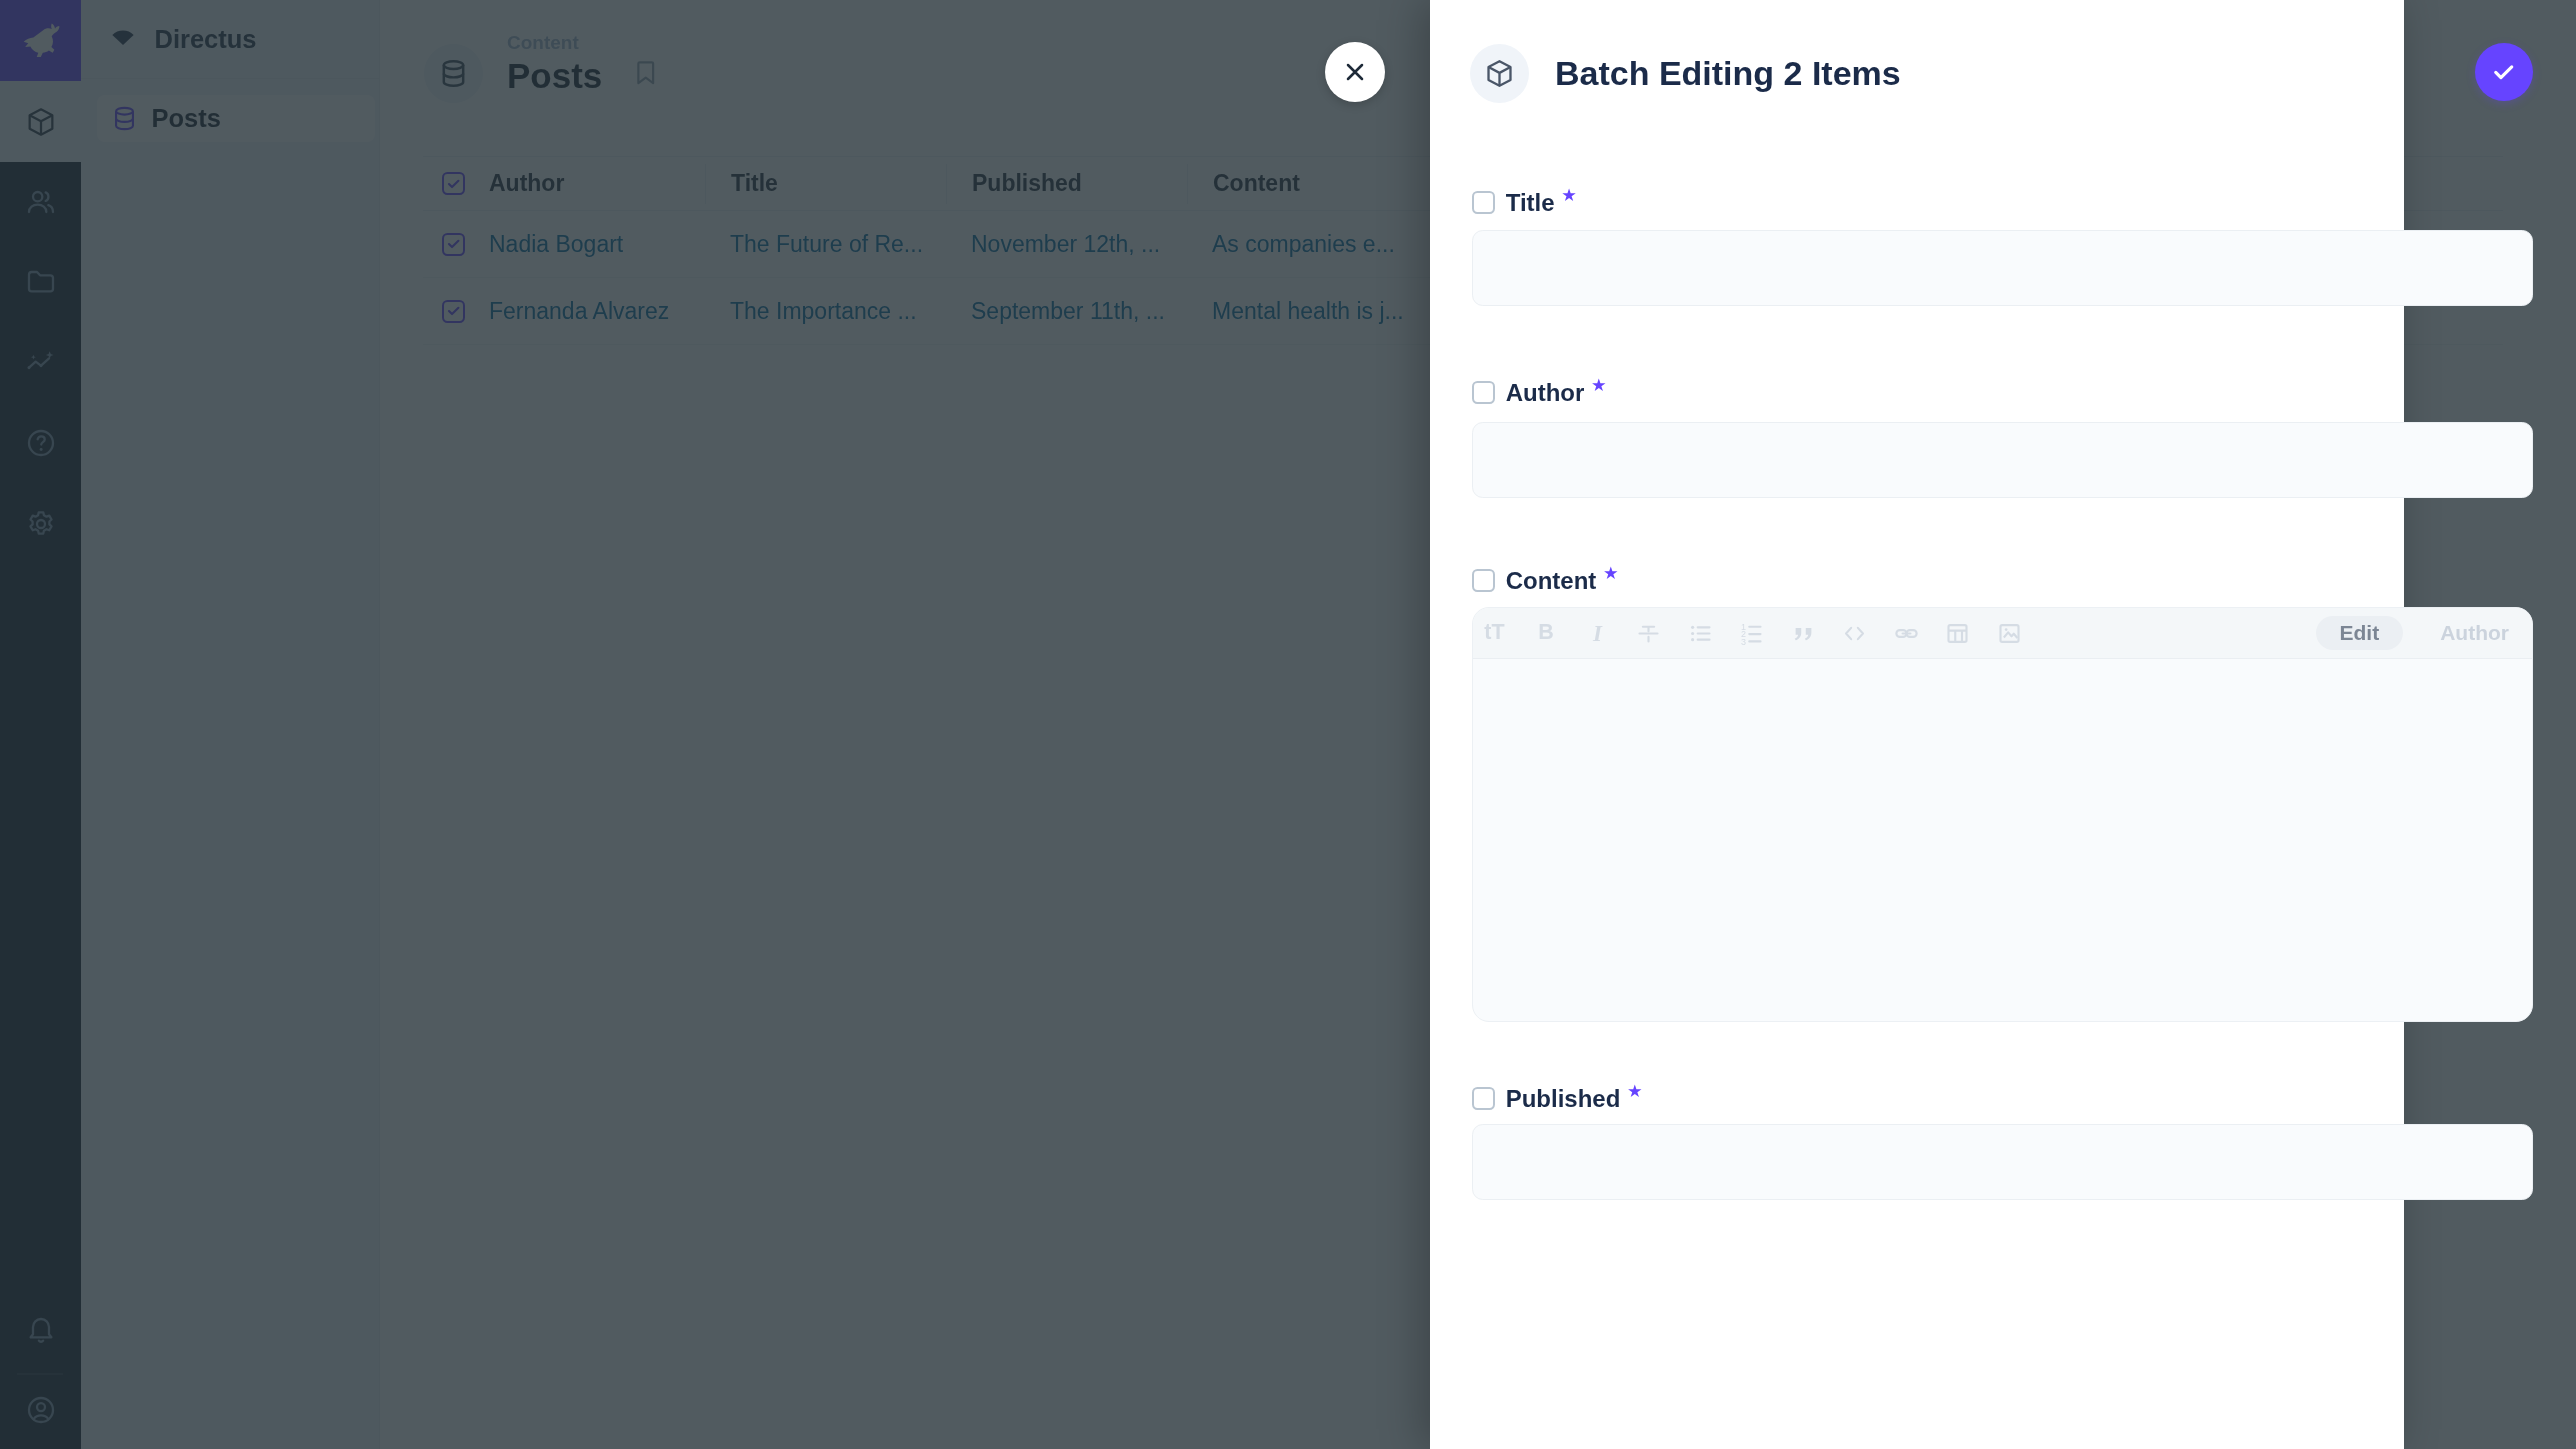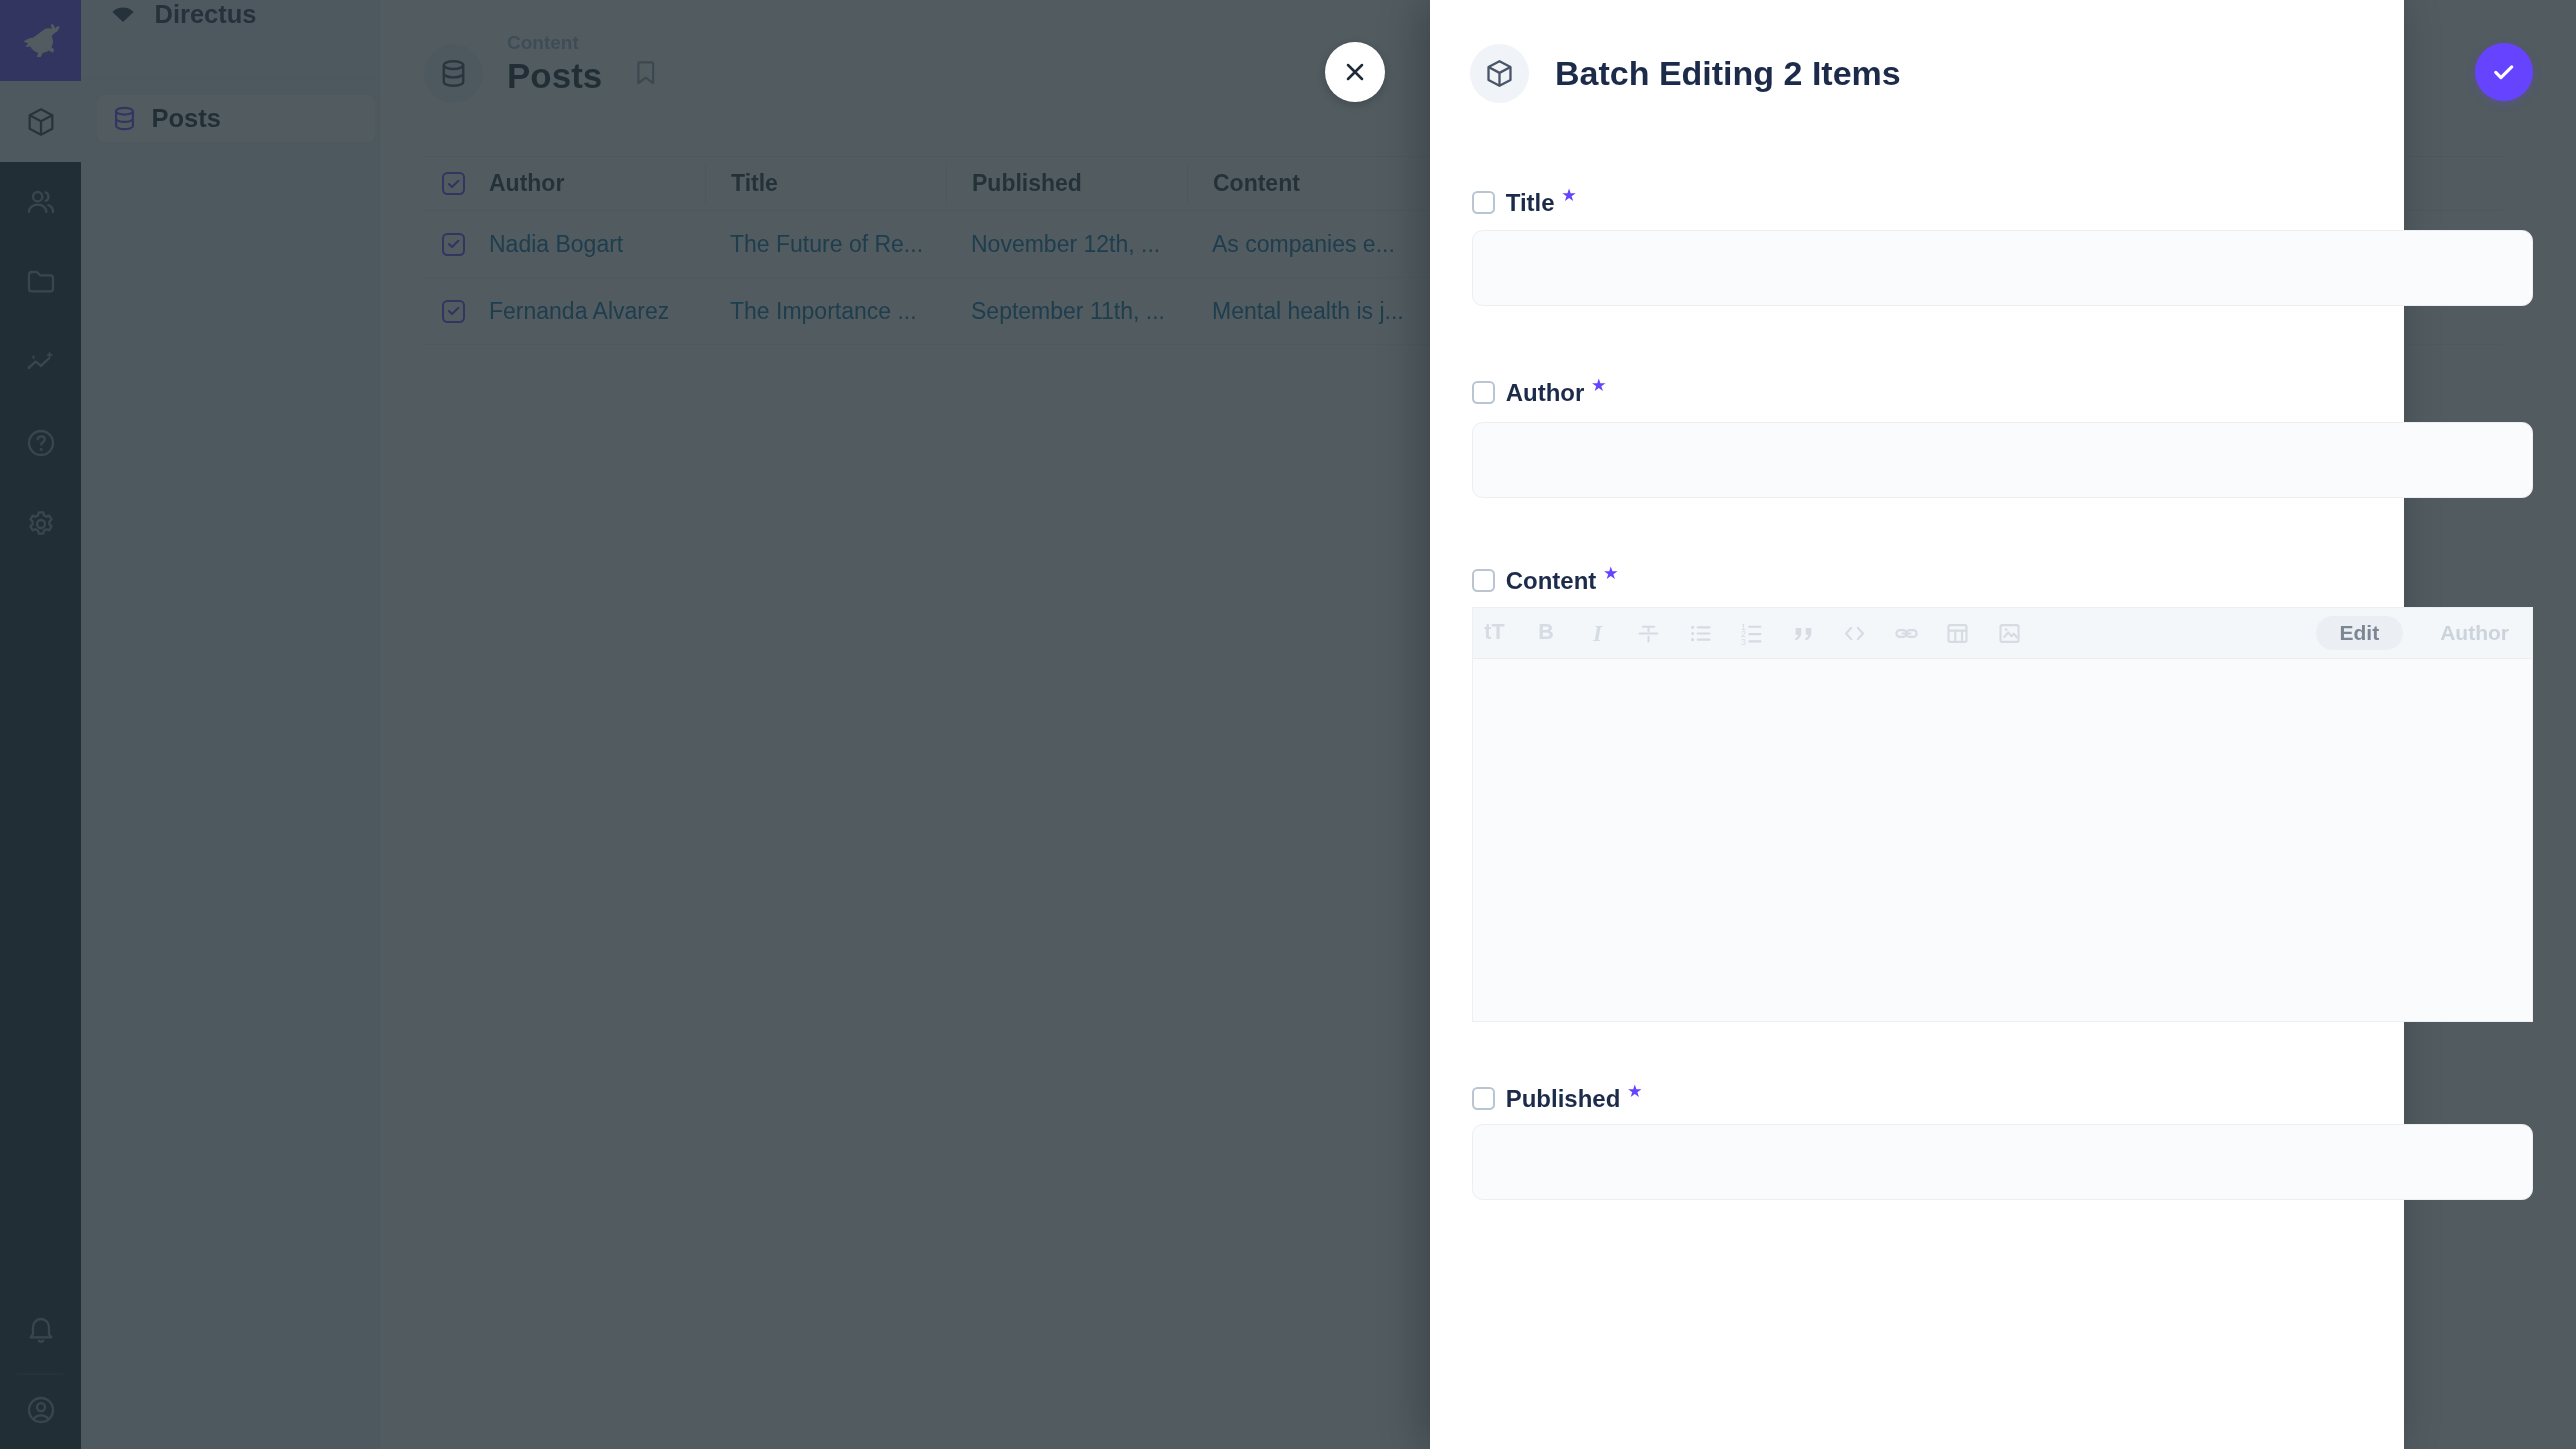--- a/index.html
+++ b/index.html
@@ -9,21 +9,21 @@
 
   
   .module-bar { position:absolute; left:0; top:0; width:81px; height:1449px; background:#18222F; z-index:1; }
   .logo-tile { position:absolute; left:0; top:0; width:81px; height:81px; background:#6644FF; display:flex; align-items:center; justify-content:center; color:#ffffff; cursor:pointer; }
   .module-btn { position:absolute; left:0; width:81px; height:81px; display:flex; align-items:center; justify-content:center; color:#8196AD; cursor:pointer; }
   .module-btn.active { background:#F0F4F9; color:#2E3A48; }
   .mb-divider { position:absolute; left:17.4px; top:1373px; width:46px; height:2px; background:#2A3642; }
 
   
   .nav { position:absolute; left:81px; top:0; width:299px; height:1449px; background:#F0F4F9; border-right:1.3px solid #E4EAF1; z-index:1; }
-  .project-row { position:absolute; left:0; top:0; width:100%; height:79px; border-bottom:1.3px solid #E4EAF1; display:flex; cursor:pointer; }
+  .project-row { position:absolute; left:0; top:0; width:100%; height:79px; border-bottom:1.3px solid #E4EAF1; display:flex; align-items:center; cursor:pointer; }
   .project-icon { margin-left:25.5px; color:#26344A; }
   .project-name { margin-left:16px; font-size:25.5px; font-weight:600; color:#243246; }
   .nav-item { position:absolute; left:16px; top:95px; width:278px; height:47px; background:#FFFFFF; border-radius:8px; display:flex; align-items:center; cursor:pointer; }
   .nav-item-icon { margin-left:14px; color:#6644FF; }
   .nav-item-label { margin-left:13.4px; font-size:25.5px; font-weight:600; color:#18222F; }
 
   
   .content { position:absolute; left:380px; top:0; width:2196px; height:1449px; background:#FFFFFF; z-index:1; }
   .collection-btn { position:absolute; left:44px; top:44px; width:59px; height:59px; border-radius:50%; background:#EDF2F7; display:flex; align-items:center; justify-content:center; color:#3A4657; cursor:pointer; }
   .breadcrumb { position:absolute; left:127px; top:32px; font-size:19px; font-weight:600; color:#A2B5CD; }
@@ -57,21 +57,21 @@
   .drawer-title { position:absolute; left:125px; top:54px; font-size:34px; font-weight:700; color:#1B2B49; }
   .confirm-btn { position:absolute; left:1045px; top:43px; width:58px; height:58px; border-radius:50%; background:#6644FF; display:flex; align-items:center; justify-content:center; cursor:pointer; box-shadow:0 2.7px 8px rgba(102,68,255,0.25); }
 
   .field-label-row { position:absolute; left:42px; display:flex; align-items:center; height:27px; }
   .field-label-row .checkbox { margin-right:10.7px; }
   .field-label { font-size:24px; font-weight:700; color:#1B2B49; }
   .req-star { font-size:17.4px; color:#6644FF; margin-left:6.7px; position:relative; top:-6.7px; }
 
   .field-input { position:absolute; left:42px; width:1061px; height:76px; background:#F9FBFD; border:1.3px solid #EBEFF3; border-radius:10.7px; outline:none; font-family:"Liberation Sans", sans-serif; font-size:23px; color:#1B2B49; padding:0 23px; }
 
-  .editor { position:absolute; left:42px; top:607px; width:1061px; height:415px; border:1.3px solid #ECF0F4; border-radius:0; background:#F9FBFD; overflow:hidden; }
+  .editor { position:absolute; left:42px; top:607px; width:1061px; height:415px; border:1.3px solid #ECF0F4; border-radius:17px; background:#F9FBFD; overflow:hidden; }
   .editor-toolbar { height:51px; background:#F4F7F9; border-bottom:1.3px solid #EAEEF2; display:flex; align-items:center; padding:0 19px 0 6.7px; color:#D5DCE4; }
   .tb-btn { width:29.5px; height:29.5px; margin-right:22px; display:flex; align-items:center; justify-content:center; cursor:pointer; flex:none; }
   .tb-txt { font-size:21.5px; font-weight:700; color:#D5DCE4; line-height:1; }
   .tb-txt.italic { font-style:italic; font-family:"Liberation Serif", serif; font-size:23px; }
   .editor-tabs { margin-left:auto; display:flex; align-items:center; gap:37px; }
   .tab-edit { background:#EBEFF3; border-radius:17.4px; height:34px; line-height:34px; padding:0 24px; font-size:21px; font-weight:600; color:#7C8694; cursor:pointer; }
   .tab-preview { font-size:21px; font-weight:600; color:#CBD3DD; cursor:pointer; padding-right:4px; }
   .editor-body { height:362px; cursor:text; }
 </style>
 </head>

